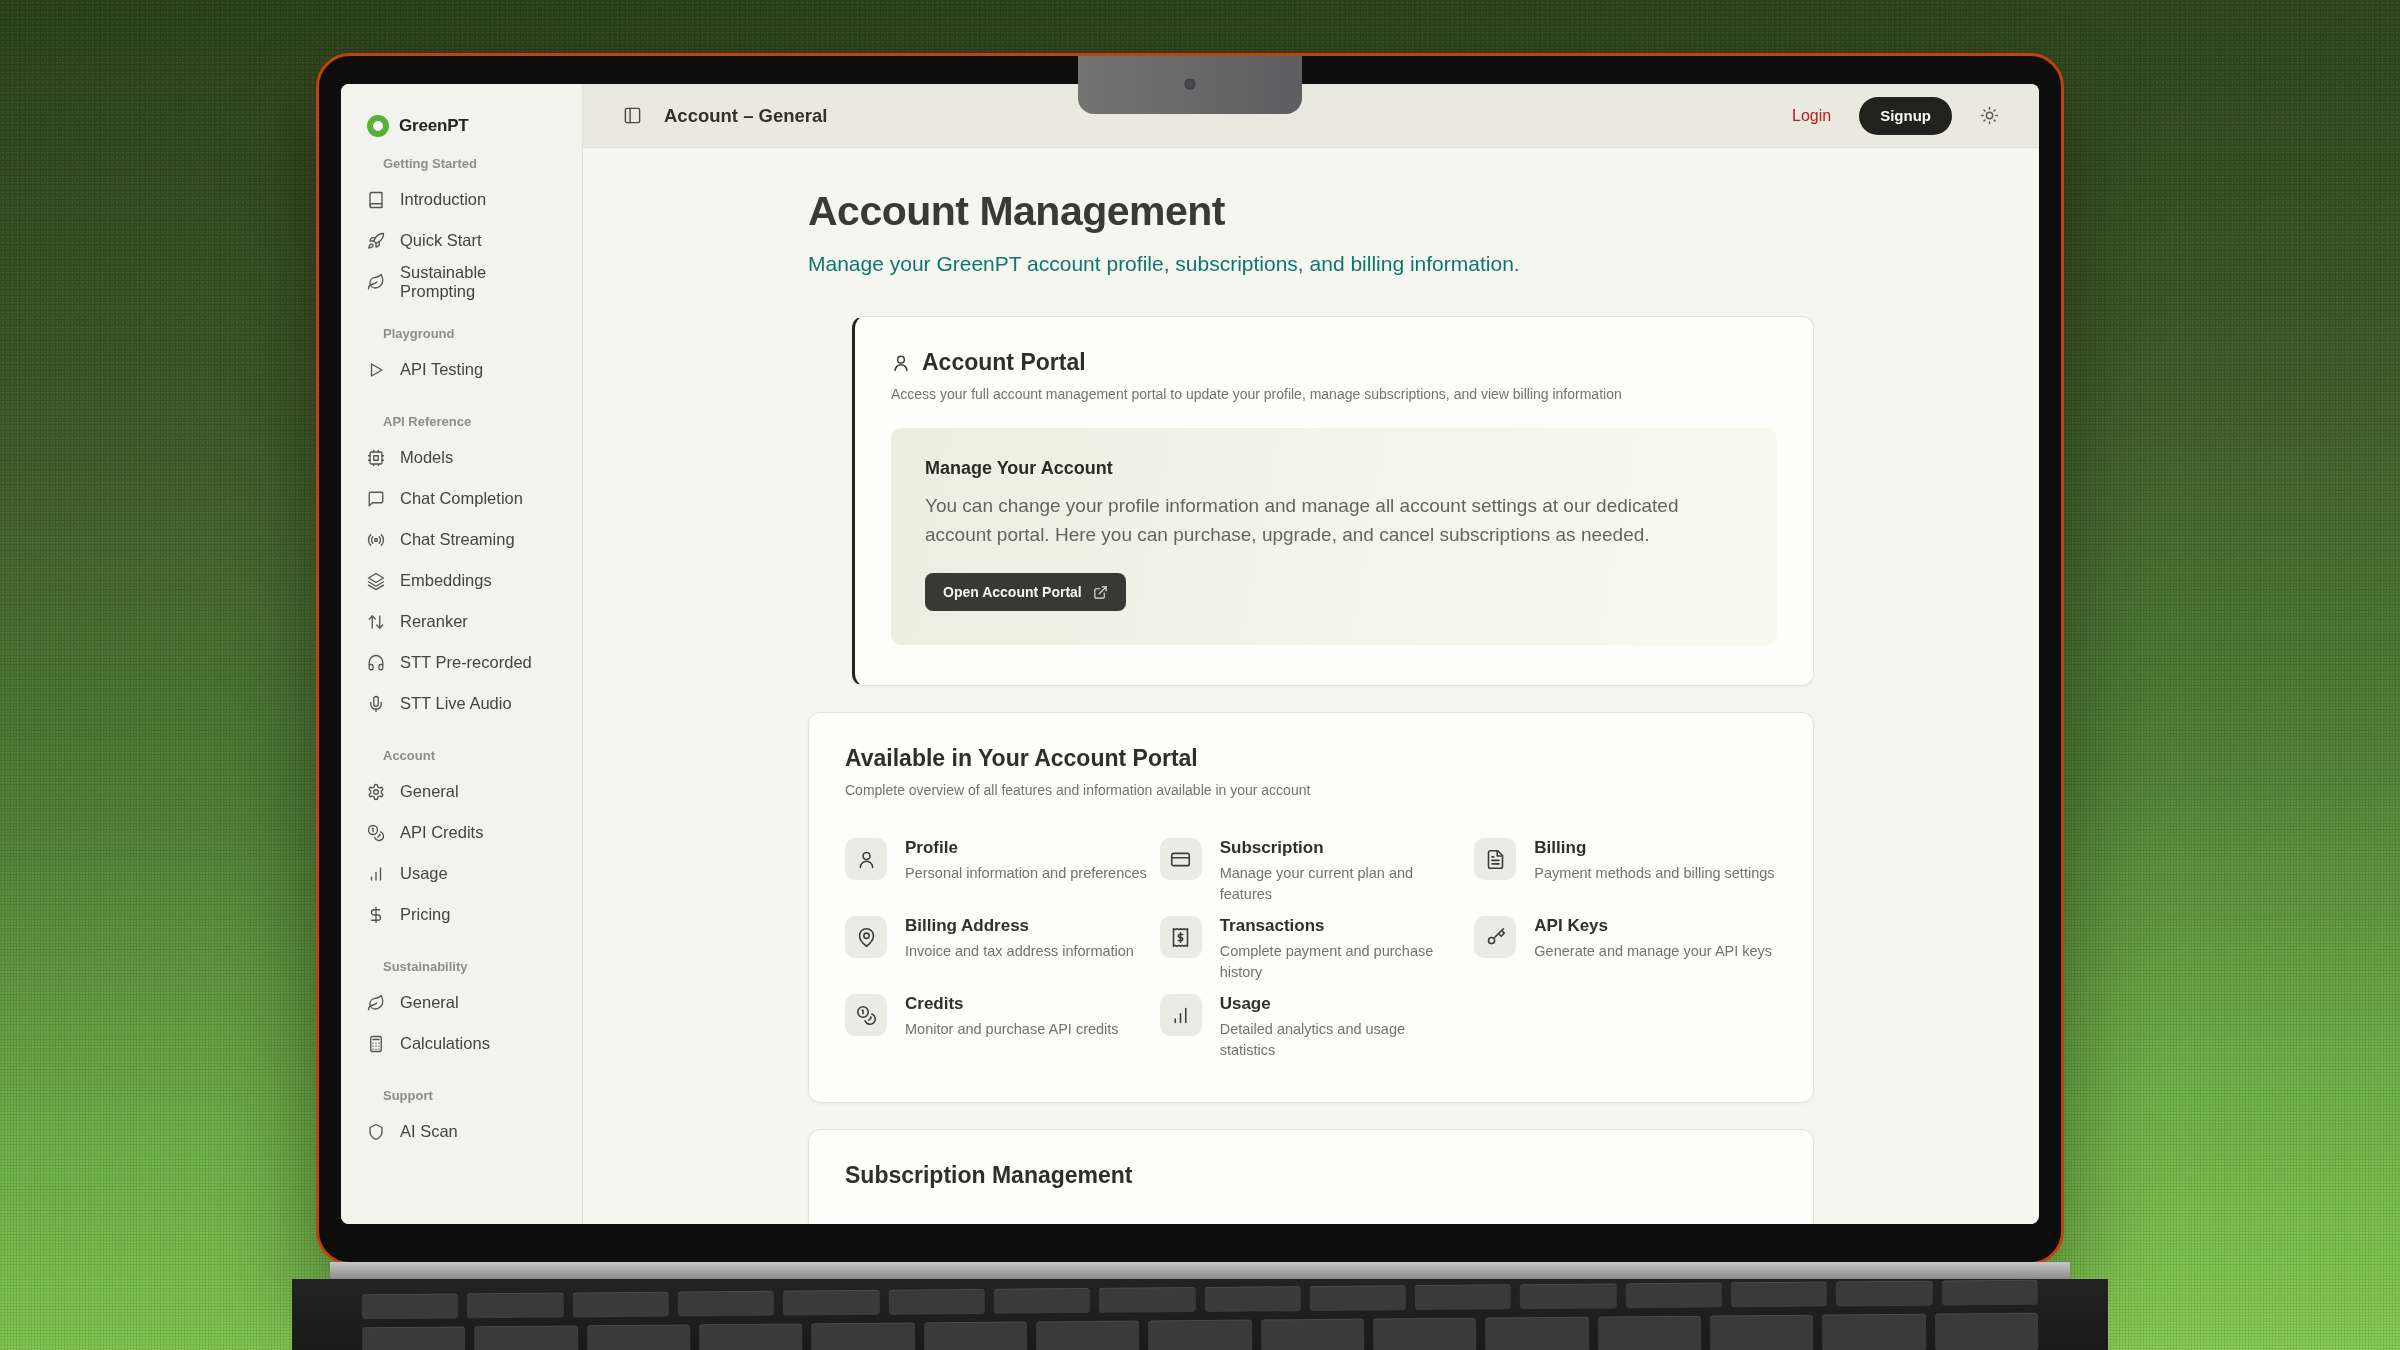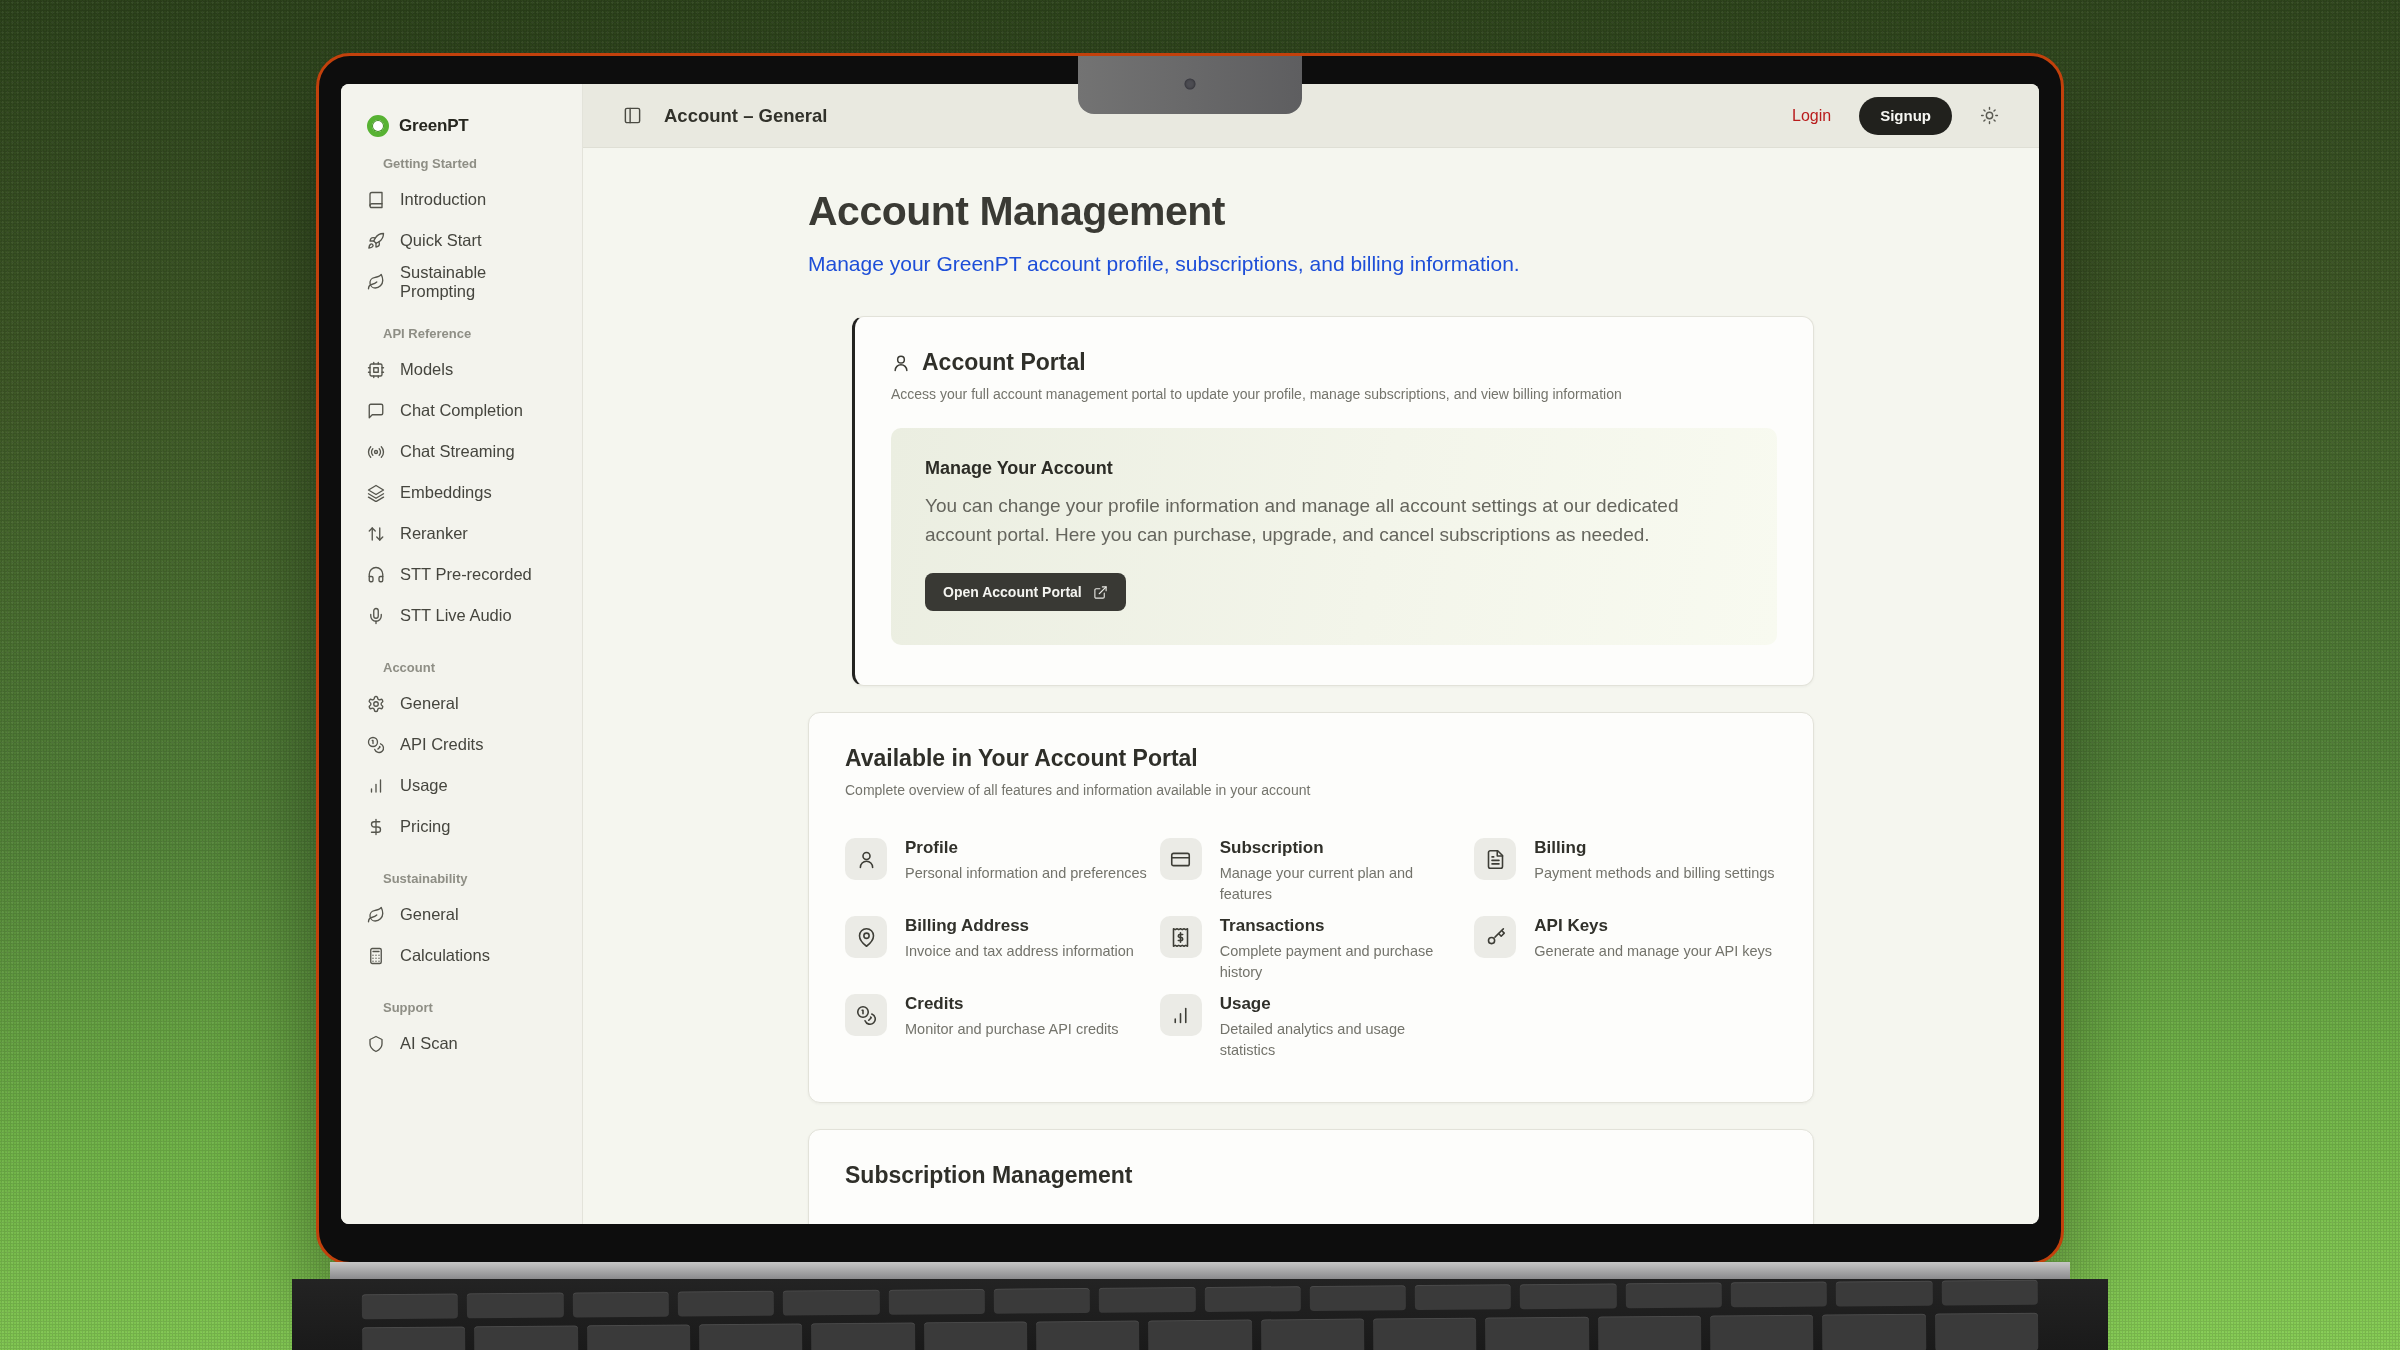--- a/index.html
+++ b/index.html
@@ -79,21 +79,21 @@
     background:#21211d;color:#f6f6f2;font-size:15px;font-weight:600;
     border:none;border-radius:20px;height:38px;padding:0 21px;cursor:pointer;
     font-family:inherit;
   }
   .theme-icon{color:#5a5a52;cursor:pointer;}
   .theme-icon svg{width:19px;height:19px;}
 
   .content{flex:1;overflow:hidden;}
   .content-inner{width:1006px;margin:0 auto;padding-top:40px;}
   .page-title{font-size:41px;font-weight:700;color:#3a3a34;margin:0;letter-spacing:-.5px;}
-  .page-subtitle{font-size:21px;color:#1d4ed8;margin-top:17px;}
+  .page-subtitle{font-size:21px;color:#0f766e;margin-top:17px;}
 
   .card{
     background:#fdfdfb;border:1px solid #e2e2d9;border-radius:12px;
     box-shadow:0 1px 3px rgba(40,40,30,.05);
     padding:32px 36px;box-sizing:border-box;
   }
   .card.portal{margin-top:40px;border-left:3px solid #232320;padding-bottom:40px;margin-left:44px;}
   .card-header{display:flex;align-items:center;gap:11px;}
   .card-header .icon svg{width:20px;height:20px;}
   .card-header .icon{color:#3b3b34;}
@@ -165,20 +165,31 @@
               <span class="nav-text">Quick Start</span>
             </div>
             <div class="nav-item">
               <span class="icon nav-icon">
                 <svg viewBox="0 0 24 24" fill="none" stroke="currentColor" stroke-width="1.8" stroke-linecap="round" stroke-linejoin="round">
                   <path d="M11 20A7 7 0 0 1 9.8 6.1C15.5 5 17 4.48 19 2c1 2 2 4.18 2 8 0 5.5-4.78 10-10 10z"></path>
                   <path d="M2 21c0-3 1.85-5.36 5.08-6C9.5 14.52 12 13 13 12"></path>
                 </svg>
               </span>
               <span class="nav-text">Sustainable Prompting</span>
+            </div>
+          </div>
+          <div class="nav-section">
+            <div class="nav-label">Playground</div>
+            <div class="nav-item">
+              <span class="icon nav-icon">
+                <svg viewBox="0 0 24 24" fill="none" stroke="currentColor" stroke-width="1.8" stroke-linecap="round" stroke-linejoin="round">
+                  <path d="m6 4 14 8-14 8V4z"></path>
+                </svg>
+              </span>
+              <span class="nav-text">API Testing</span>
             </div>
           </div>
           <div class="nav-section">
             <div class="nav-label">API Reference</div>
             <div class="nav-item">
               <span class="icon nav-icon">
                 <svg viewBox="0 0 24 24" fill="none" stroke="currentColor" stroke-width="1.8" stroke-linecap="round" stroke-linejoin="round">
                   <rect x="4" y="4" width="16" height="16" rx="2"></rect>
                   <rect x="9" y="9" width="6" height="6"></rect>
                   <path d="M9 2v2M15 2v2M9 20v2M15 20v2M2 9h2M2 15h2M20 9h2M20 15h2"></path>

